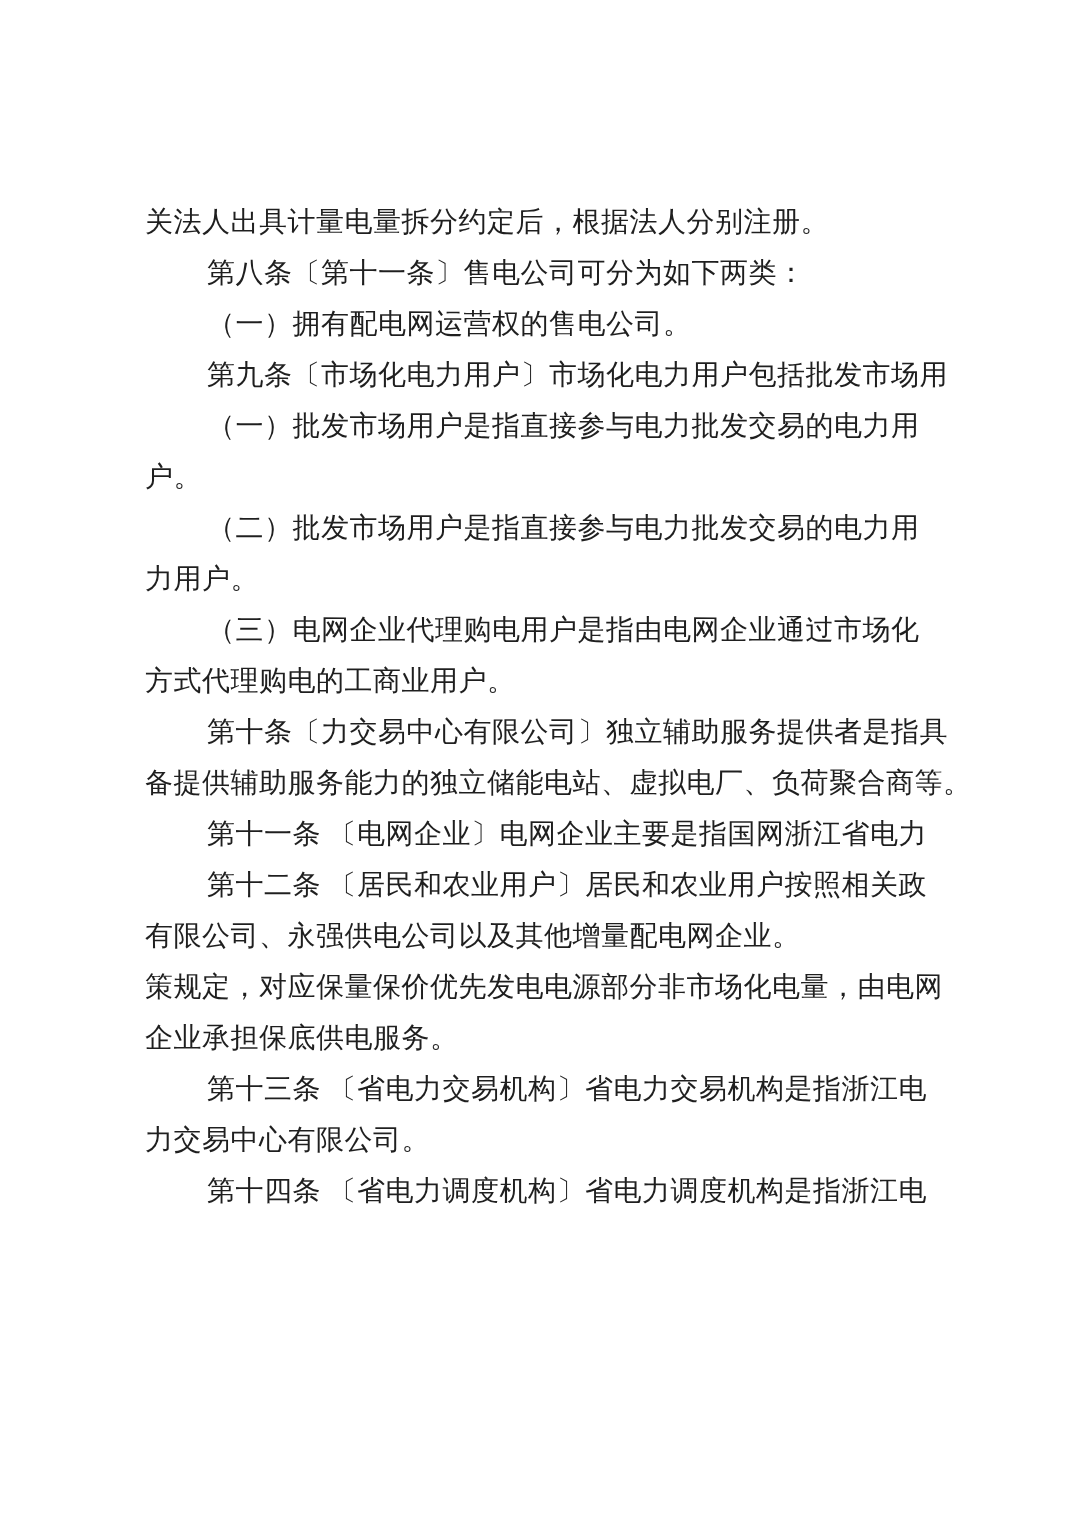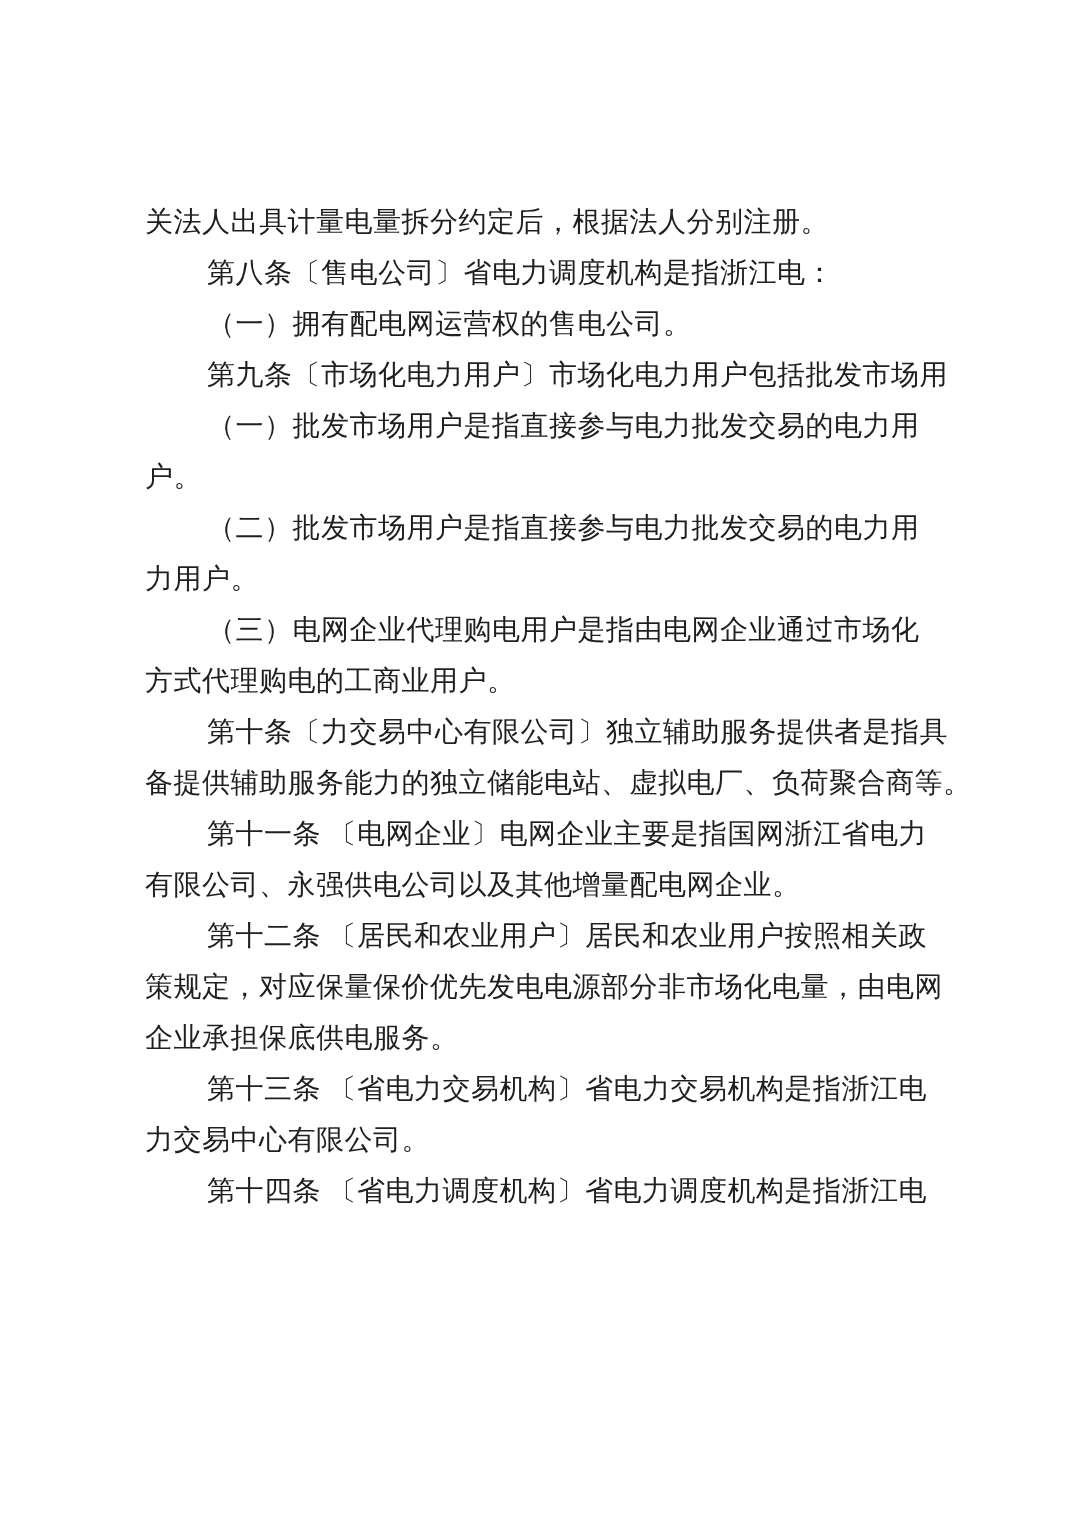--- a/index.html
+++ b/index.html
@@ -64,34 +64,34 @@
     margin-left: 2px;
   }
 </style>
 </head>
 <body>
 
 <div class="page">
 
   <div class="content">
     <div class="line">关法人出具计量电量拆分约定后，根据法人分别注册。</div>
-    <div class="line indent">第八条〔售电公司〕省电力调度机构是指浙江电：</div>
+    <div class="line indent">第八条〔第十一条〕售电公司可分为如下两类：</div>
     <div class="line indent">（一）拥有配电网运营权的售电公司。</div>
     <div class="line indent">第九条〔市场化电力用户〕市场化电力用户包括批发市场用</div>
     <div class="line indent">（一）批发市场用户是指直接参与电力批发交易的电力用</div>
     <div class="line">户。</div>
     <div class="line indent">（二）批发市场用户是指直接参与电力批发交易的电力用</div>
     <div class="line">力用户。</div>
     <div class="line indent">（三）电网企业代理购电用户是指由电网企业通过市场化</div>
     <div class="line">方式代理购电的工商业用户。</div>
     <div class="line indent">第十条〔力交易中心有限公司〕独立辅助服务提供者是指具</div>
     <div class="line">备提供辅助服务能力的独立储能电站、虚拟电厂、负荷聚合商等。</div>
     <div class="line indent">第十一条 〔电网企业〕电网企业主要是指国网浙江省电力</div>
+    <div class="line indent">第十二条 〔居民和农业用户〕居民和农业用户按照相关政</div>
     <div class="line">有限公司、永强供电公司以及其他增量配电网企业。</div>
-    <div class="line indent">第十二条 〔居民和农业用户〕居民和农业用户按照相关政</div>
     <div class="line">策规定，对应保量保价优先发电电源部分非市场化电量，由电网</div>
     <div class="line">企业承担保底供电服务。</div>
     <div class="line indent">第十三条 〔省电力交易机构〕省电力交易机构是指浙江电</div>
     <div class="line">力交易中心有限公司。</div>
     <div class="line indent">第十四条 〔省电力调度机构〕省电力调度机构是指浙江电</div>
   </div>
 
   <div class="page-number">— 6 —</div>
 
   <div class="logo" style="color: rgb(222, 18, 25);">

